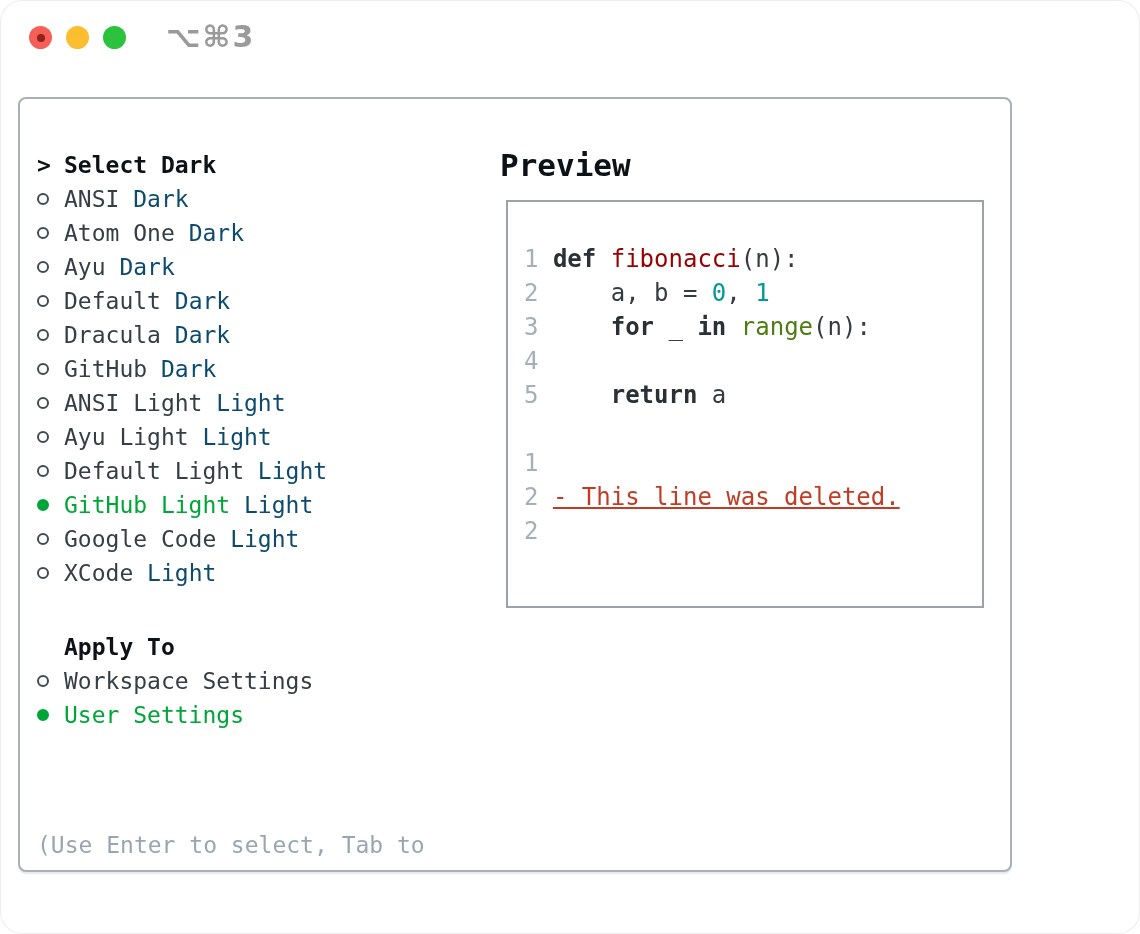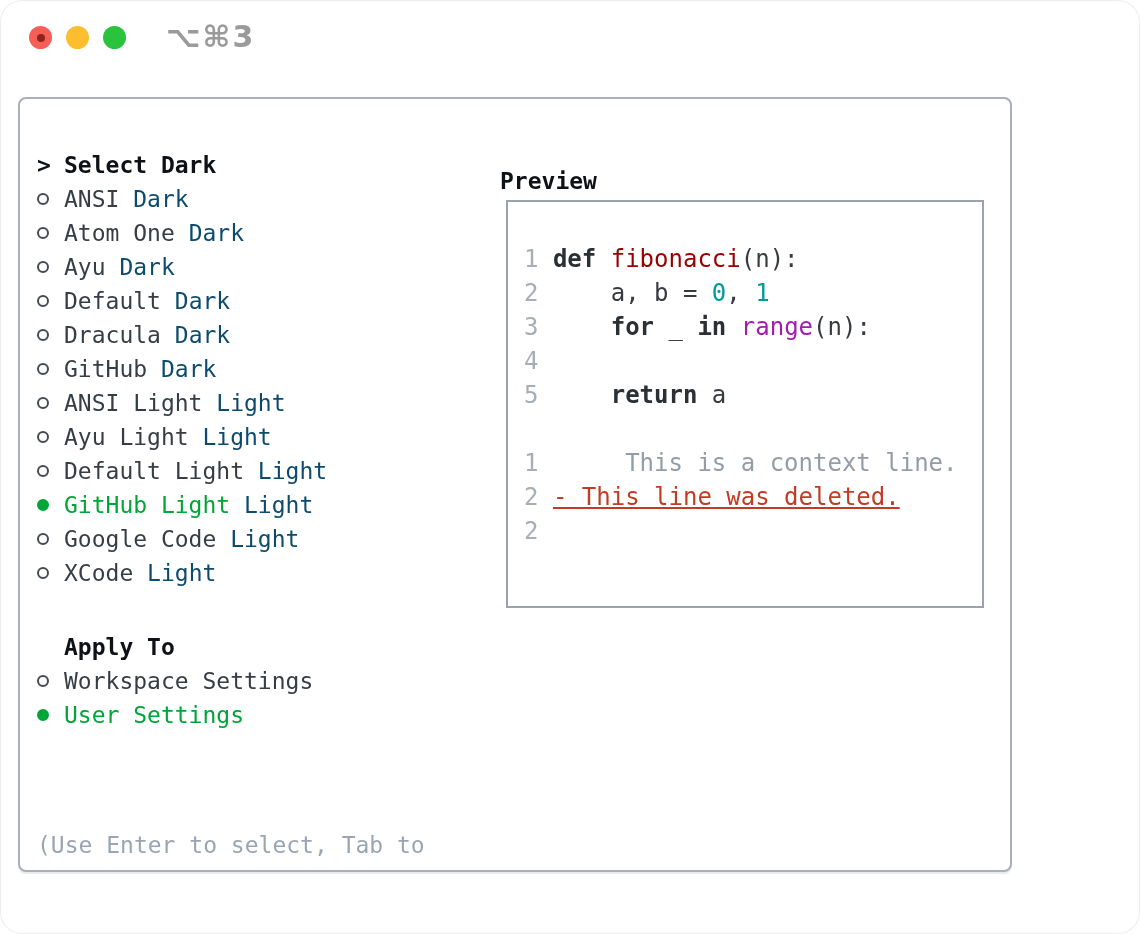--- a/index.html
+++ b/index.html
@@ -31,33 +31,33 @@
   .ring{width:12px;height:12px;border:2.5px solid #434a52;border-radius:50%;box-sizing:border-box;background:#fff;}
   .ring.filled{background:#00a537;border-color:#00a537;}
   .prompt{font-weight:700;color:#0e1216;font-size:23px;}
   .hdr{font-weight:700;color:#0e1216;}
   .variant{color:#0c4a6e;}
   .sel .nm{color:#00a537;}
   .theme-list{position:absolute;left:17px;top:49px;}
   .apply-block{position:absolute;left:17px;top:525px;margin-top:6px;}
   .help-block{position:absolute;left:17px;top:661px;font-size:23px;line-height:34px;color:#9aa5b2;white-space:pre;}
   
-  .preview-title{position:absolute;left:480px;top:65px;height:34px;display:flex;align-items:center;font-size:23px;}
+  .preview-title{position:absolute;left:480px;top:49px;height:34px;display:flex;align-items:center;font-size:31px;}
   .preview-box{
     position:absolute;left:486px;top:101px;width:478px;height:408px;
     border:2px solid #9aa2ac;background:#fff;box-sizing:border-box;
   }
   .code{position:absolute;left:16px;top:40px;}
   .code-line{height:34px;display:flex;align-items:center;white-space:pre;font-size:24px;color:#363b40;}
   .tk-plain{color:#363b40;}
   .tk-lineno{color:#a6aeb8;}
   .tk-kw{color:#2b3035;font-weight:600;}
   .tk-title{color:#990000;}
   .tk-num{color:#009999;}
-  .tk-builtin{color:#a21caf;}
+  .tk-builtin{color:#4d7c0f;}
   .tk-ctx{color:#939da5;}
   .tk-del{color:#c43b24;text-decoration:underline;}
   .tk-add{color:#00bd00;}
 </style>
 </head>
 <body>
 
 <div class="window">
 
   <div class="titlebar">
@@ -150,20 +150,20 @@
 
     <div class="preview-box">
       <div class="code">
 
       <div class="code-line"><span class="tk-lineno">1</span><span class="tk-plain"> </span><span class="tk-kw">def</span><span class="tk-plain"> </span><span class="tk-title">fibonacci</span><span class="tk-plain">(n):</span></div>
           <div class="code-line"><span class="tk-lineno">2</span><span class="tk-plain">     a, b = </span><span class="tk-num">0</span><span class="tk-plain">, </span><span class="tk-num">1</span></div>
           <div class="code-line"><span class="tk-lineno">3</span><span class="tk-plain">     </span><span class="tk-kw">for</span><span class="tk-plain"> _ </span><span class="tk-kw">in</span><span class="tk-plain"> </span><span class="tk-builtin">range</span><span class="tk-plain">(n):</span></div>
           <div class="code-line"><span class="tk-lineno">4</span></div>
           <div class="code-line"><span class="tk-lineno">5</span><span class="tk-plain">     </span><span class="tk-kw">return</span><span class="tk-plain"> a</span></div>
           <div class="code-line">&nbsp;</div>
-          <div class="code-line"><span class="tk-lineno">1</span><span class="tk-ctx">      This is a context line.</span></div>
+          <div class="code-line"><span class="tk-lineno">1</span></div>
           <div class="code-line"><span class="tk-lineno">2</span><span class="tk-plain"> </span><span class="tk-del">- This line was deleted.</span></div>
           <div class="code-line"><span class="tk-lineno">2</span><span class="tk-plain"> </span></div>
         </div>
     </div>
 
   </div>
 </div>
 
 </body></html>

